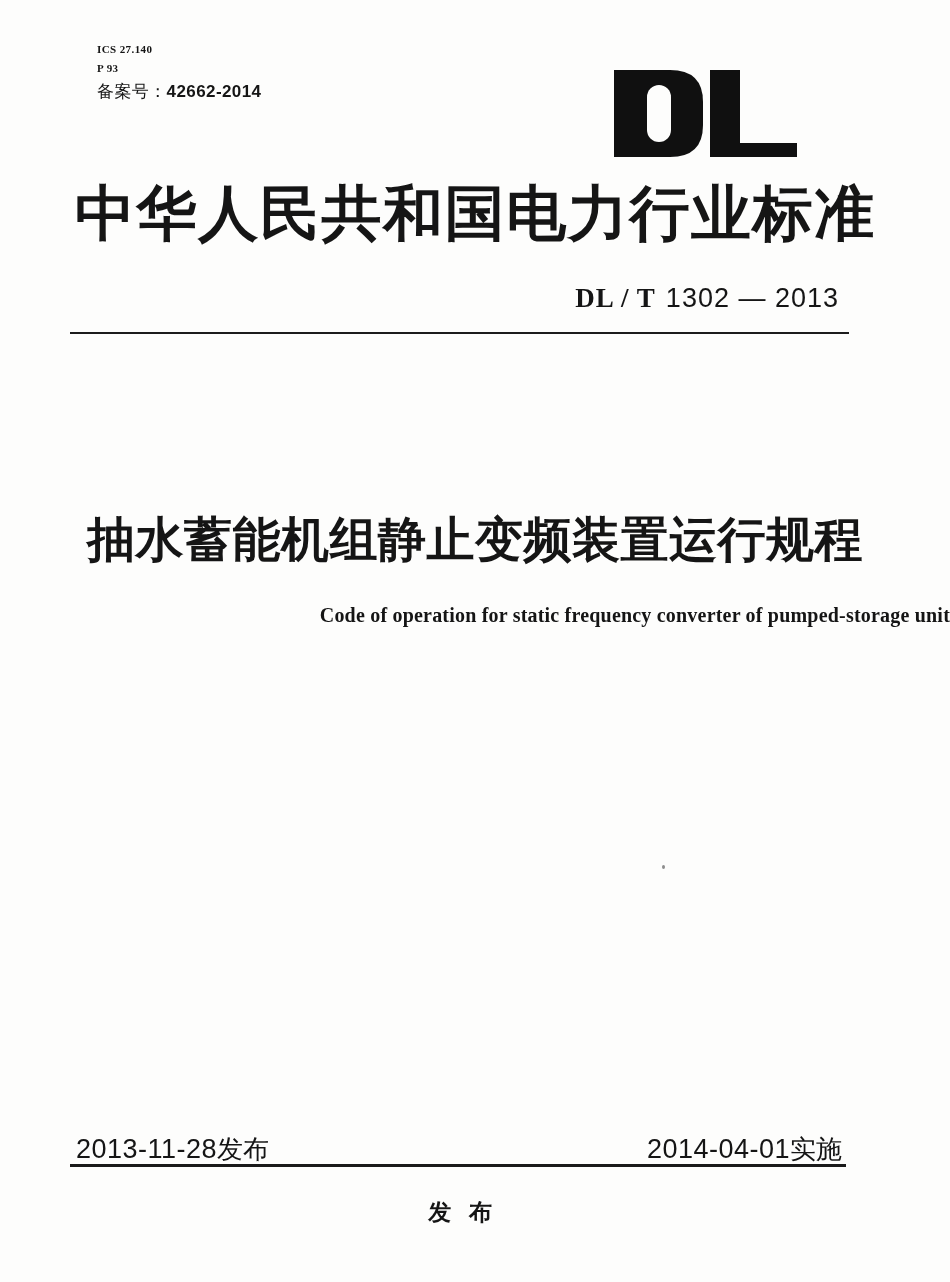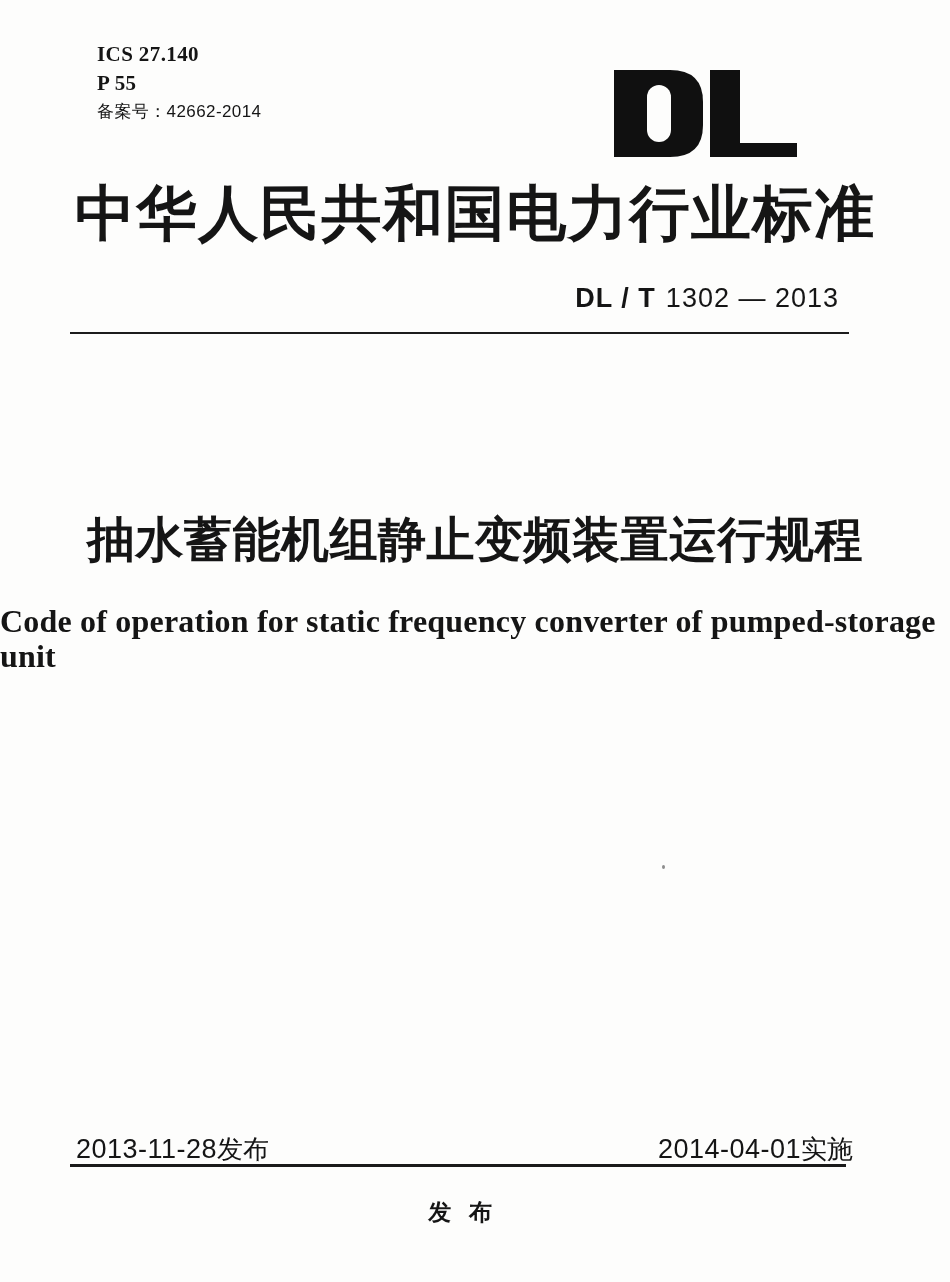--- a/index.html
+++ b/index.html
@@ -1,27 +1,27 @@
 <!DOCTYPE html>
 <html><head>
 <meta charset="utf-8">
 <style>
   html,body{margin:0;padding:0;background:#ffffff;}
   .page{
     position:relative;width:950px;height:1282px;overflow:hidden;
     background:#fdfdfc;color:#151515;
     font-family:"Liberation Serif","DejaVu Serif",serif;
   }
-  .serif{font-family:Liberation Sans, sans-serif;margin-left:28px;}
+  .serif{font-family:Liberation Serif, serif;margin-left:28px;}
 
   
   .meta{position:absolute;left:97px;top:44px;line-height:1;}
-  .meta-line{margin-bottom:8px;font-weight:700;font-size:21px;letter-spacing:0.4px;}
+  .meta-line{margin-bottom:8px;font-weight:700;font-size:11px;letter-spacing:0.4px;}
   .meta-line.record{font-weight:400;font-size:17px;margin-top:9px;}
-  .meta-line.record .num{font-family:"Liberation Sans","DejaVu Sans",sans-serif;font-weight:400;}
+  .meta-line.record .num{font-family:"Liberation Sans","DejaVu Sans",sans-serif;font-weight:700;}
 
   
   .logo{position:absolute;left:614px;top:70px;width:184px;height:89px;}
   .sr-only{position:absolute;width:1px;height:1px;overflow:hidden;clip:rect(0 0 0 0);white-space:nowrap;}
 
   
   .std-title{
     position:absolute;left:75px;top:184px;width:806px;
     font-size:60px;font-weight:700;line-height:1;letter-spacing:1.6px;
     white-space:nowrap;
@@ -34,53 +34,53 @@
 
   .rule-top{position:absolute;left:70px;top:332px;width:779px;height:2px;background:#1c1c1c;}
 
   
   .doc-title-zh{
     position:absolute;left:0;top:516px;width:100%;text-align:center;
     font-family:Liberation Sans, sans-serif;
     font-size:48px;font-weight:700;line-height:1;letter-spacing:0.5px;white-space:nowrap;
   }
   .doc-title-en{
-    position:absolute;left:0;top:604px;width:100%;text-align:left;
-    font-size:32px;font-weight:700;line-height:1.1;letter-spacing:0.2px;
+    position:absolute;left:0;top:604px;width:100%;text-align:right;
+    font-size:20px;font-weight:700;line-height:1.1;letter-spacing:0.2px;
   }
 
   
   .speckle{position:absolute;left:662px;top:865px;width:3px;height:4px;border-radius:50%;background:#8d8d8d;}
 
   
   .date-line{position:absolute;top:1136px;font-size:27px;line-height:1;white-space:nowrap;}
   .date-line .digits{font-family:"Liberation Sans","DejaVu Sans",sans-serif;font-weight:500;letter-spacing:0.5px;margin-top:41px;}
   .date-line .cjk{font-size:26px;margin-left:0;}
   .date-issue{left:76px;}
-  .date-impl{right:97px;}
+  .date-impl{right:108px;}
 
   .rule-bottom{position:absolute;left:70px;top:1164px;width:776px;height:3px;background:#1a1a1a;}
 
   
   .publisher-row{
     position:absolute;left:0;top:1201px;width:100%;
     display:flex;justify-content:center;align-items:baseline;gap:44px;
     transform:translateX(-12px);white-space:nowrap;
   }
   .publisher-name{font-size:37px;font-weight:700;line-height:1;letter-spacing:1px;}
   .publish-action{font-size:23px;font-weight:600;line-height:1;letter-spacing:6px;}
 </style>
 </head>
 <body>
 
 <div class="page">
 
   <div class="meta">
     <div class="meta-line">ICS 27.140</div>
-    <div class="meta-line">P 55</div>
+    <div class="meta-line">P 93</div>
     <div class="meta-line record"><span>备案号：</span><span class="num">42662-2014</span></div>
   </div>
 
   <div class="logo">
     <span class="sr-only">DL</span>
     <svg width="184" height="89" viewBox="0 0 184 89" aria-hidden="true">
       <path d="M0,0 H56 Q89,0 89,32 V55 Q89,87 56,87 H0 Z" fill="#101010"></path>
       <rect x="33" y="15" width="24" height="57" rx="12" fill="#fdfdfc"></rect>
       <path d="M96,0 h30 v73 h57 v14 h-87 z" fill="#101010"></path>
     </svg>

